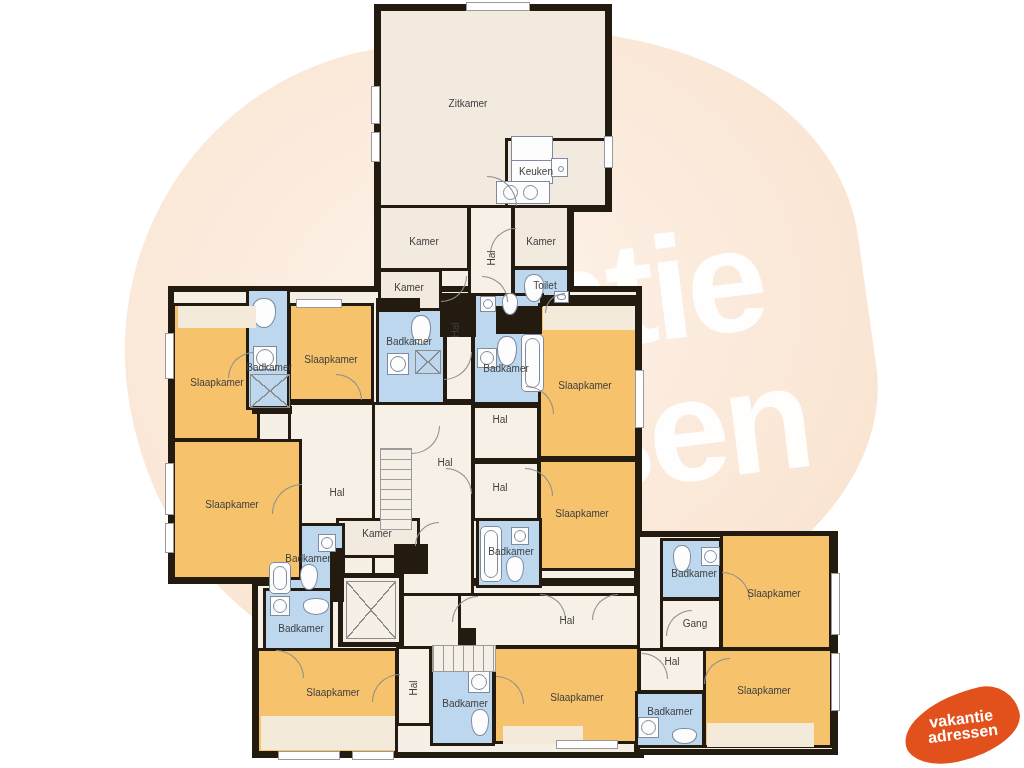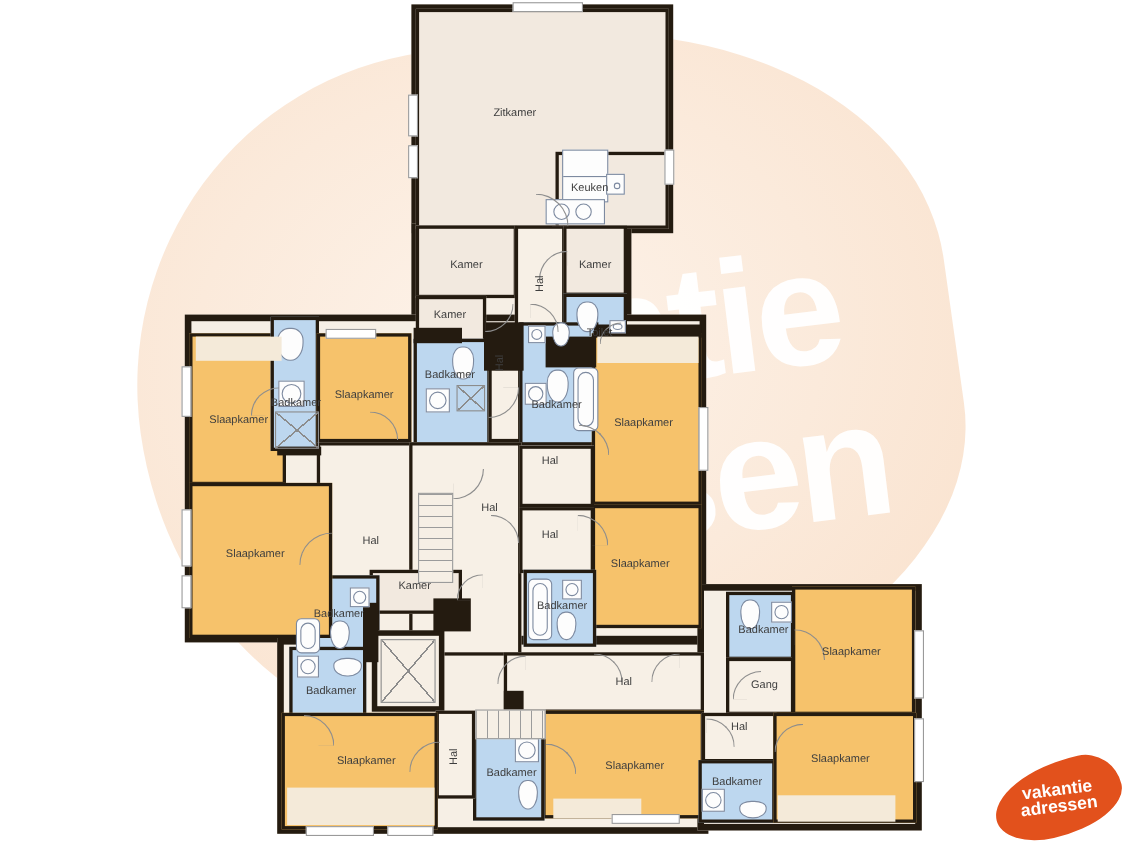--- a/index.html
+++ b/index.html
@@ -213,21 +213,21 @@
       <div class="window" style="left: 352px; top: 751px; width: 42px; height: 9px; position: absolute;"></div>
       <div class="window" style="left: 556px; top: 740px; width: 62px; height: 9px; position: absolute;"></div>
     </div>
   <div id="labels">
       <div class="room-label" style="left: 468px; top: 103px; position: absolute;">Zitkamer</div>
       <div class="room-label" style="left: 536px; top: 171px; position: absolute;">Keuken</div>
       <div class="room-label" style="left: 424px; top: 241px; position: absolute;">Kamer</div>
       <div class="room-label" style="left: 541px; top: 241px; position: absolute;">Kamer</div>
       <div class="room-label rot" style="left: 491px; top: 258px; position: absolute;">Hal</div>
       <div class="room-label" style="left: 409px; top: 287px; position: absolute;">Kamer</div>
-      <div class="room-label" style="left: 545px; top: 303px; position: absolute;">Toilet</div>
+      <div class="room-label" style="left: 545px; top: 285px; position: absolute;">Toilet</div>
       <div class="room-label" style="left: 217px; top: 382px; position: absolute;">Slaapkamer</div>
       <div class="room-label" style="left: 269px; top: 367px; position: absolute;">Badkamer</div>
       <div class="room-label" style="left: 331px; top: 359px; position: absolute;">Slaapkamer</div>
       <div class="room-label" style="left: 409px; top: 341px; position: absolute;">Badkamer</div>
       <div class="room-label rot" style="left: 455px; top: 330px; position: absolute;">Hal</div>
       <div class="room-label" style="left: 506px; top: 368px; position: absolute;">Badkamer</div>
       <div class="room-label" style="left: 585px; top: 385px; position: absolute;">Slaapkamer</div>
       <div class="room-label" style="left: 500px; top: 419px; position: absolute;">Hal</div>
       <div class="room-label" style="left: 445px; top: 462px; position: absolute;">Hal</div>
       <div class="room-label" style="left: 337px; top: 492px; position: absolute;">Hal</div>

